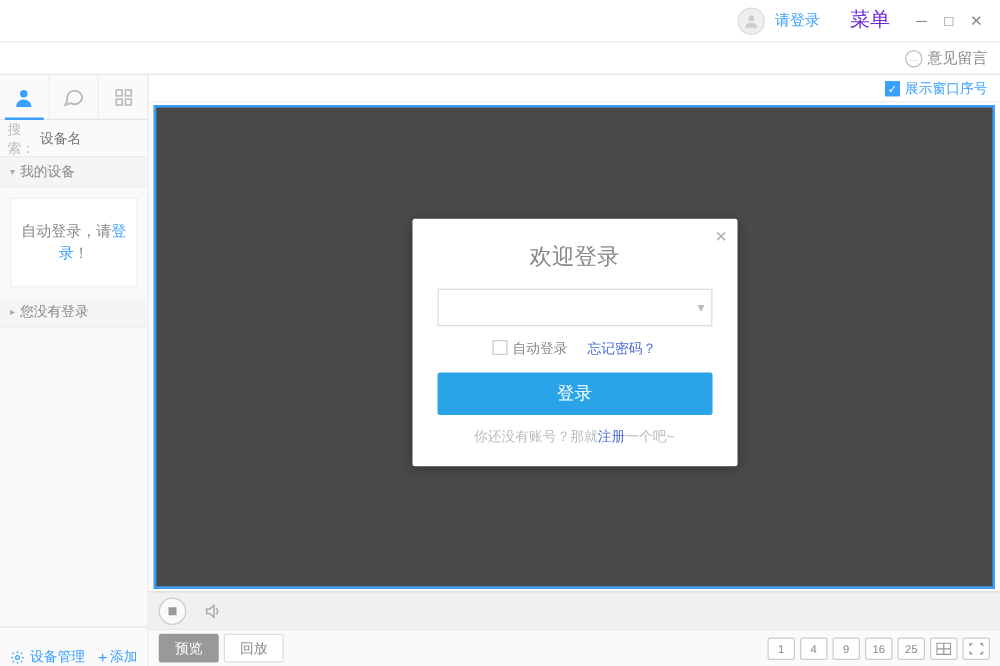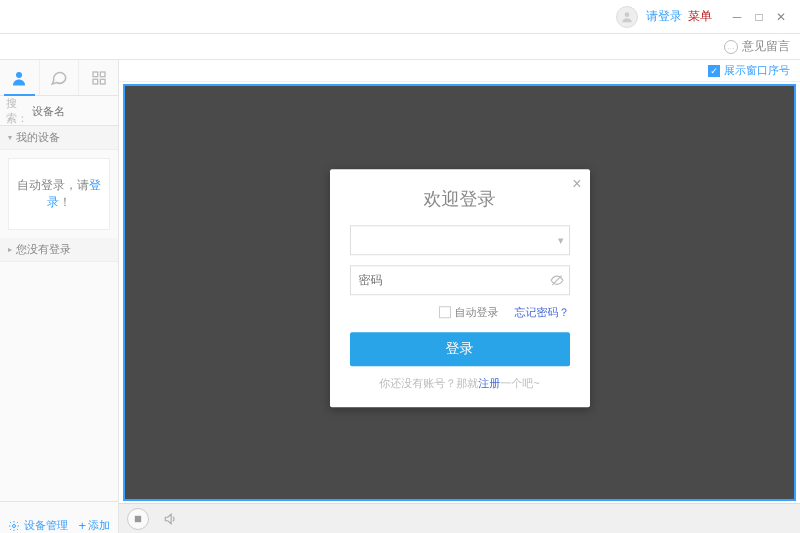--- a/index.html
+++ b/index.html
@@ -2,22 +2,22 @@
 <html><head>
 <meta charset="utf-8">
 <style>
 *{box-sizing:border-box;margin:0;padding:0;font-family:"Microsoft YaHei",Arial,sans-serif;}
 html,body{width:800px;height:533px;overflow:hidden;background:#f5f5f5;}
 .titlebar{height:34px;background:#fff;border-bottom:1px solid #e5e5e5;display:flex;align-items:center;padding:0 8px;}
 .logo{display:flex;align-items:center;gap:4px;font-weight:bold;color:#555;font-size:14px;}
 .logo-mark{display:inline-flex;width:16px;height:16px;}
 .tb-spacer{flex:1;}
 .tb-avatar{width:22px;height:22px;border-radius:50%;background:#eee;border:1px solid #ddd;margin-right:8px;display:flex;align-items:center;justify-content:center;}
-.tb-link{color:#3aa0ff;font-size:12px;margin-right:6px;cursor:pointer;}
-.tb-menu{color:#b91c1c;font-size:12px;margin-right:14px;cursor:pointer;}
+.tb-link{color:#3aa0ff;font-size:12px;margin-right:24px;cursor:pointer;}
+.tb-menu{color:#6d28d9;font-size:16px;margin-right:14px;cursor:pointer;}
 .tb-btn{width:22px;height:22px;display:flex;align-items:center;justify-content:center;color:#888;cursor:pointer;font-size:12px;}
 .secondbar{height:26px;background:#fff;border-bottom:1px solid #e5e5e5;display:flex;align-items:center;justify-content:flex-end;padding:0 10px;gap:6px;}
 .feedback{color:#888;font-size:12px;display:flex;align-items:center;gap:4px;cursor:pointer;}
 .feedback-icon{width:14px;height:14px;border-radius:50%;border:1px solid #bbb;display:flex;align-items:center;justify-content:center;font-size:8px;color:#bbb;}
 .body{display:flex;height:calc(533px - 34px - 26px);}
 .sidebar{width:119px;background:#fafafa;border-right:1px solid #e5e5e5;display:flex;flex-direction:column;}
 .side-tabs{height:36px;display:flex;border-bottom:1px solid #e5e5e5;}
 .side-tab{flex:1;display:flex;align-items:center;justify-content:center;cursor:pointer;border-right:1px solid #eee;}
 .side-tab:last-child{border-right:none;}
 .side-tab.active{position:relative;}
@@ -46,21 +46,21 @@
 .footer-spacer{flex:1;}
 .layout-btns{display:flex;gap:4px;}
 .lyt{width:22px;height:18px;border:1px solid #ccc;background:#fff;display:flex;align-items:center;justify-content:center;font-size:9px;color:#888;cursor:pointer;border-radius:2px;}
 
 .dialog{position:absolute;left:50%;top:50%;transform:translate(-50%,-52%);width:260px;background:#fff;border-radius:2px;box-shadow:0 2px 10px rgba(0,0,0,0.3);padding:18px 20px 16px;}
 .dialog .close{position:absolute;top:6px;right:8px;color:#aaa;cursor:pointer;font-size:16px;}
 .dialog h2{text-align:center;font-weight:normal;color:#888;font-size:18px;margin-bottom:14px;}
 .dlg-field{position:relative;margin-bottom:10px;}
 .dlg-field input{width:100%;height:30px;border:1px solid #ddd;padding:0 26px 0 8px;font-size:12px;outline:none;color:#666;}
 .dlg-field .ricon{position:absolute;right:6px;top:50%;transform:translateY(-50%);color:#bbb;font-size:11px;cursor:pointer;}
-.dlg-row{display:flex;align-items:center;justify-content:flex-end;font-size:11px;color:#888;margin:4px 0 12px;}
+.dlg-row{display:flex;align-items:center;justify-content:center;font-size:11px;color:#888;margin:4px 0 12px;}
 .dlg-row .auto{display:flex;align-items:center;gap:4px;}
 .dlg-row .forgot{color:#4a6bd8;cursor:pointer;margin-left:16px;}
 .dlg-btn{width:100%;height:34px;background:#2aa4e8;color:#fff;border:none;font-size:14px;cursor:pointer;border-radius:2px;}
 .dlg-reg{text-align:center;font-size:11px;color:#bbb;margin-top:10px;}
 .dlg-reg a{color:#4a6bd8;cursor:pointer;margin-top:31px;}
 .chkbox{width:12px;height:12px;border:1px solid #ccc;display:inline-block;}
 svg{display:block;}
 </style>
 </head>
 <body>
@@ -163,29 +163,20 @@
     </div>
     <div class="viewer">
 
       <div class="dialog">
         <div class="close">×</div>
         <h2>欢迎登录</h2>
         <div class="dlg-field">
           <input type="text" placeholder="" style="">
           <span class="ricon">▾</span>
         </div>
-        <div class="dlg-field">
-          <input type="password" placeholder="密码" style="">
-          <span class="ricon">
-            <svg width="14" height="14" viewBox="0 0 24 24" fill="none" stroke="#bbb" stroke-width="2">
-                <path d="M2 12s4-7 10-7 10 7 10 7-4 7-10 7S2 12 2 12z"></path>
-                <line x1="4" y1="20" x2="20" y2="4"></line>
-              </svg>
-          </span>
-        </div>
         <div class="dlg-row">
           <label class="auto">
             <span class="chkbox"></span>
             <span>自动登录</span>
           </label>
           <span class="forgot">忘记密码？</span>
         </div>
         <button class="dlg-btn">登录</button>
         <div class="dlg-reg">
           <span>你还没有账号？那就</span><a>注册</a><span>一个吧~</span>
@@ -198,14 +189,40 @@
             <rect x="1" y="1" width="8" height="8" fill="#999"></rect>
           </svg>
       </div>
       <div class="ctrl-btn" style="border:none;background:transparent;">
         <svg width="14" height="14" viewBox="0 0 24 24" fill="none" stroke="#aaa" stroke-width="2">
             <path d="M4 9v6h4l6 5V4L8 9H4z"></path>
             <path d="M17 8a5 5 0 010 8"></path>
           </svg>
       </div>
     </div>
+    <div class="footerbar">
+      <div class="mode-tabs">
+        <div class="mode-tab active">预览</div>
+        <div class="mode-tab">回放</div>
+      </div>
+      <div class="footer-spacer"></div>
+      <div class="layout-btns">
+        <div class="lyt">1</div>
+        <div class="lyt">4</div>
+        <div class="lyt">9</div>
+        <div class="lyt">16</div>
+        <div class="lyt">25</div>
+        <div class="lyt">
+          <svg width="12" height="10" viewBox="0 0 12 10" fill="none" stroke="#999" stroke-width="1">
+              <rect x="0.5" y="0.5" width="11" height="9"></rect>
+              <line x1="6" y1="0.5" x2="6" y2="9.5"></line>
+              <line x1="0.5" y1="5" x2="11.5" y2="5"></line>
+            </svg>
+        </div>
+        <div class="lyt">
+          <svg width="12" height="10" viewBox="0 0 12 10" fill="none" stroke="#999" stroke-width="1.2">
+              <path d="M1 3V1h2M11 3V1H9M1 7v2h2M11 7v2H9"></path>
+            </svg>
+        </div>
+      </div>
+    </div>
   </div>
 </div>
 
 </body></html>

